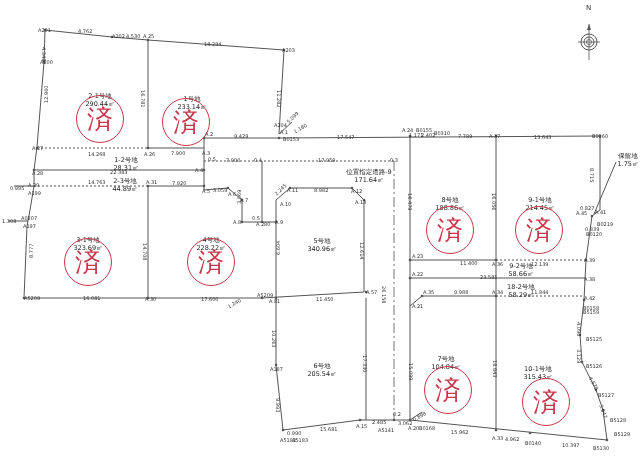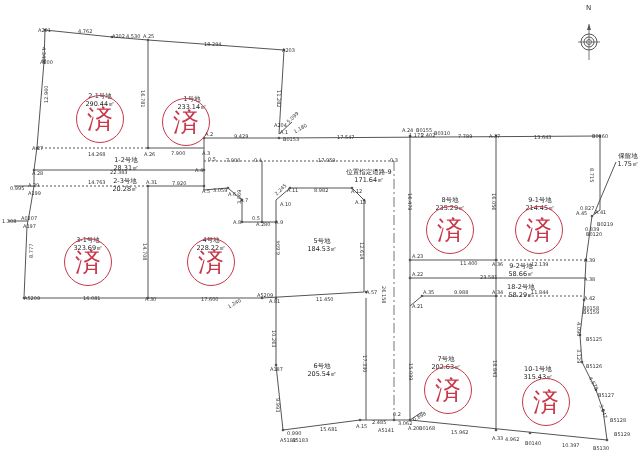--- a/index.html
+++ b/index.html
@@ -134,52 +134,52 @@
       <div>2-1号地</div>
       <div>290.44㎡</div>
     </div>
     <div class="stamp" style="left: 100px; top: 119px;">済</div>
     <div class="lot" style="left: 126px; top: 156px;">
       <div>1-2号地</div>
       <div>28.31㎡</div>
     </div>
     <div class="lot" style="left: 125px; top: 177px;">
       <div>2-3号地</div>
-      <div>20.28㎡</div>
+      <div>44.89㎡</div>
     </div>
     <div class="lot" style="left: 88px; top: 236px;">
       <div>3-1号地</div>
       <div>323.69㎡</div>
     </div>
     <div class="stamp" style="left: 88px; top: 262px;">済</div>
     <div class="lot" style="left: 211px; top: 236px;">
       <div>4号地</div>
       <div>228.22㎡</div>
     </div>
     <div class="stamp" style="left: 211px; top: 262px;">済</div>
     <div class="lot" style="left: 322px; top: 237px;">
       <div>5号地</div>
-      <div>184.53㎡</div>
+      <div>340.96㎡</div>
     </div>
     <div class="lot" style="left: 369px; top: 168px;">
       <div>位置指定道路-9</div>
       <div>171.64㎡</div>
     </div>
     <div class="lot" style="left: 322px; top: 362px;">
       <div>6号地</div>
       <div>205.54㎡</div>
     </div>
     <div class="lot" style="left: 446px; top: 355px;">
       <div>7号地</div>
-      <div>202.63㎡</div>
+      <div>104.84㎡</div>
     </div>
     <div class="stamp" style="left: 448px; top: 390px;">済</div>
     <div class="lot" style="left: 450px; top: 196px;">
       <div>8号地</div>
-      <div>235.29㎡</div>
+      <div>188.86㎡</div>
     </div>
     <div class="stamp" style="left: 450px; top: 230px;">済</div>
     <div class="lot" style="left: 540px; top: 196px;">
       <div>9-1号地</div>
       <div>214.45㎡</div>
     </div>
     <div class="stamp" style="left: 539px; top: 230px;">済</div>
     <div class="lot" style="left: 521px; top: 262px;">
       <div>9-2号地</div>
       <div>58.66㎡</div>

